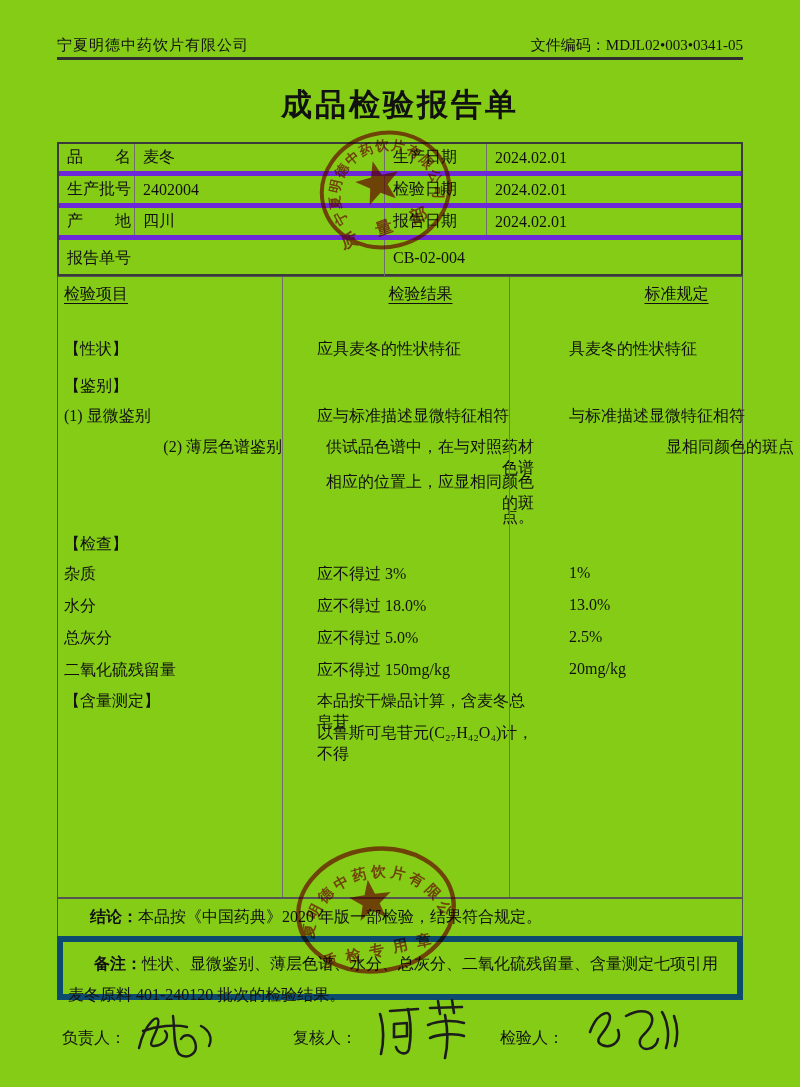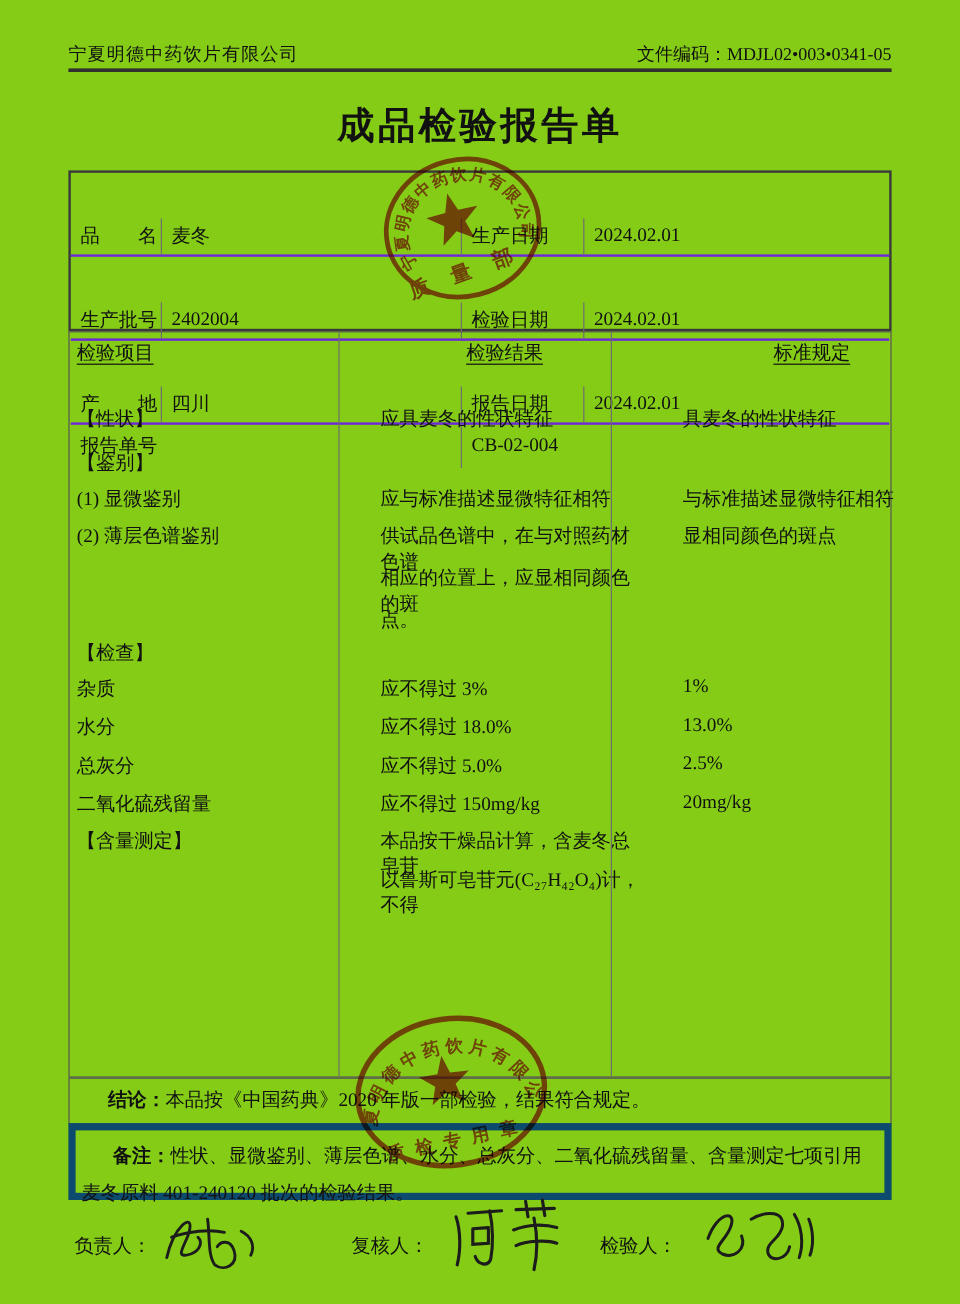--- a/index.html
+++ b/index.html
@@ -14,41 +14,41 @@
   .title{
     position:absolute;left:0;top:84px;width:800px;text-align:center;
     font-family:"Liberation Sans","DejaVu Sans",sans-serif;
     font-size:31px;font-weight:bold;letter-spacing:3px;
   }
   
   .info-table{
     position:absolute;left:57px;top:142px;width:686px;height:134px;
     border:2px solid #3a3a3a;box-sizing:border-box;font-size:16px;
   }
-  .irow{display:grid;grid-template-columns:76px 250px 102px 1fr;box-sizing:border-box;border-bottom:2px solid #6d28d9;margin-top:38px;}
+  .irow{display:grid;grid-template-columns:76px 250px 102px 1fr;box-sizing:border-box;border-bottom:5px solid #6d28d9;}
   .irow-last{display:grid;grid-template-columns:326px 1fr;box-sizing:border-box;border-bottom:none;}
   .irow>div,.irow-last>div{box-sizing:border-box;display:flex;align-items:center;padding-left:8px;}
   .bR{border-right:1px solid #6f6f6f;}
   .h32{height:32px;} .h36{height:36px;}
   .jlabel{display:inline-block;width:64px;text-align:justify;text-align-last:justify;}
   
   .main-table{
     position:absolute;left:57px;top:276px;width:686px;height:622px;
     border:1px solid #555;box-sizing:border-box;font-size:16px;
   }
   .vline{position:absolute;top:0;width:1px;height:100%;background:#6f6f6f;}
   .vl1{left:224px;} .vl2{left:451px;}
   .mrow{display:grid;grid-template-columns:224px 227px 235px;overflow:visible;gap:25px;}
   .mrow>div{padding-left:10px;box-sizing:border-box;}
   .mrow>div.c1{padding-left:6px;}
   .mhead{padding-top:7px;height:55px;}
   .mhead .hc{text-decoration:underline;text-underline-offset:4px;}
   .ctr{text-align:center;padding-left:0 !important;}
   .ln35>div{height:35px;} .ln32>div{height:32px;}
-  .rh37{height:37px;} .rh30{height:30px;} .rh31{height:31px;} .rh97{height:97px;}
+  .rh37{height:37px;} .rh30{height:30px;} .rh31{height:31px;} .rh97{height:97px;text-align:right;}
   .rh32{height:32px;} .rh208{height:208px;}
   
   .concl-box{
     position:absolute;left:57px;top:898px;width:686px;height:39px;
     border:1px solid #555;box-sizing:border-box;font-size:16px;
     display:flex;align-items:center;padding-left:32px;
   }
   .remark-box{
     position:absolute;left:57px;top:936px;width:686px;height:64px;
     border:6px solid #0c4a6e;box-sizing:border-box;font-size:16px;

